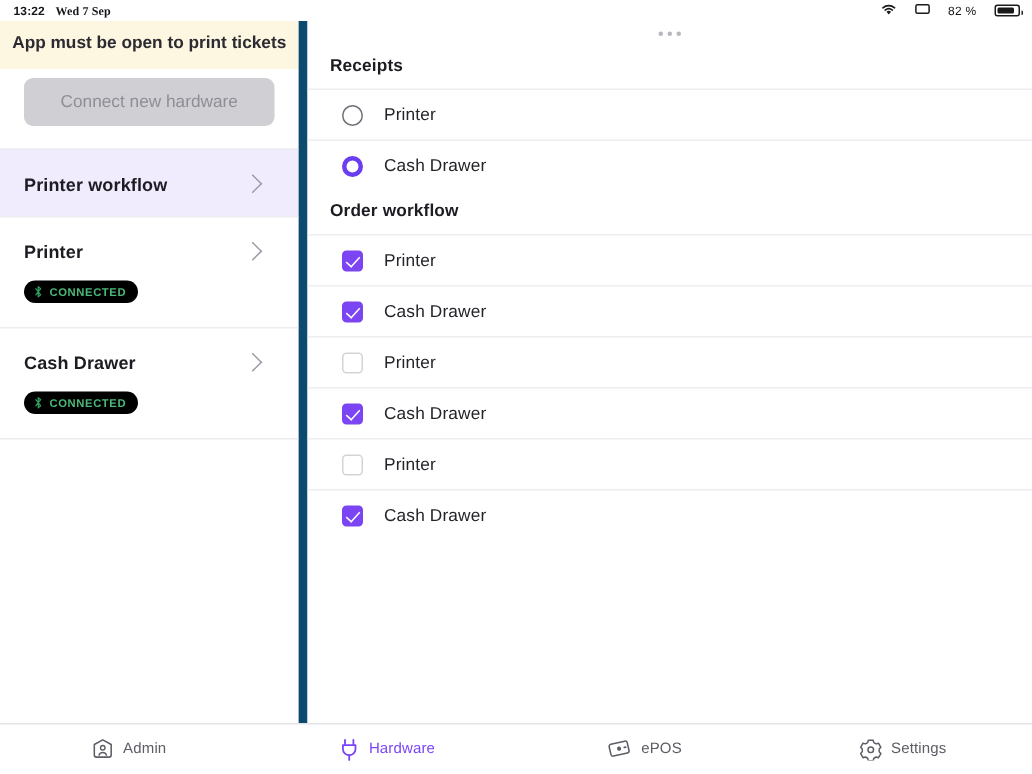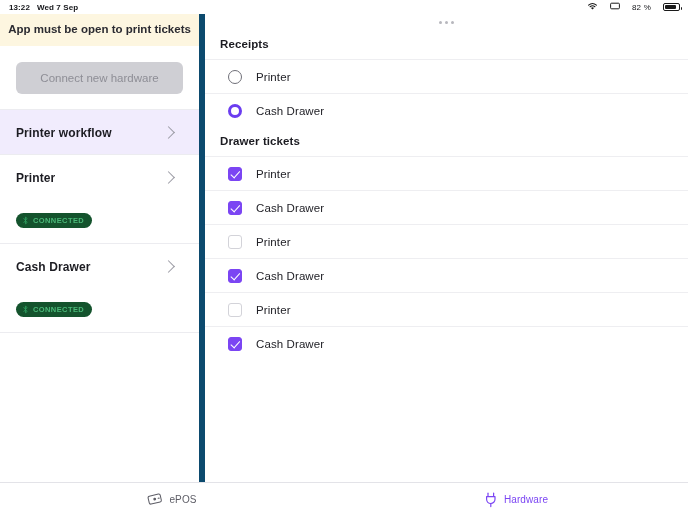--- a/index.html
+++ b/index.html
@@ -23,21 +23,21 @@
     display: flex;
     align-items: center;
     justify-content: space-between;
     padding: 0 8px 0 9px;
     background: #ffffff;
     font-size: 8px;
     color: #15161a;
   }
   .sb-left { display: flex; align-items: center; gap: 7px; }
   .sb-time { font-weight: 700; letter-spacing: .1px; }
-  .sb-date { font-weight: 700; letter-spacing: .1px; }
+  .sb-date { font-weight: 700; letter-spacing: .1px; font-family: Liberation Serif, serif; }
   .sb-right { display: flex; align-items: center; gap: 12px; }
   .sb-pct { font-weight: 400; font-size: 8px; color: #15161a; letter-spacing: .2px; }
   .batt {
     width: 17px; height: 8px;
     border: 1px solid #1a1a1a;
     border-radius: 2px;
     position: relative;
     padding: 1px;
   }
   .batt::after {
@@ -59,21 +59,21 @@
   }
   .banner {
     background: #fdf6e0;
     color: #2b2b31;
     font-size: 11.5px;
     font-weight: 700;
     text-align: center;
     padding: 9px 6px 10px;
     line-height: 1.1;
   }
-  .connect-wrap { padding: 16px 16px 15px; background:#ffffff; }
+  .connect-wrap { padding: 6px 16px 15px; background:#ffffff; }
   .connect-btn {
     width: 100%;
     background: #cfcfd4;
     color: #8e8e96;
     border: none;
     border-radius: 6px;
     font-family: inherit;
     font-size: 11.5px;
     font-weight: 400;
     padding: 10px 6px;
@@ -93,22 +93,22 @@
   }
   .chev {
     width: 9px; height: 9px;
     border-right: 1.6px solid #9a9aa3;
     border-top: 1.6px solid #9a9aa3;
     transform: rotate(45deg);
     margin-right: 10px;
   }
   .badge {
     display: inline-flex; align-items: center; gap: 4px;
-    margin-top: 28px;
-    background: #14532d;
+    margin-top: 12px;
+    background: #000000;
     color: #4ab878;
     border-radius: 9px;
     padding: 3px 8px 3px 6px;
     font-size: 7.5px;
     font-weight: 700;
     letter-spacing: .4px;
   }
   .bt-icon { width: 7px; height: 9px; display: block; }
   .sidebar-filler { flex: 1 1 auto; background: #ffffff; border-top: 1px solid #ececf0; }
 
@@ -265,21 +265,21 @@
         <div class="section-title">Receipts</div>
         <div class="opt-row">
           <span class="radio"></span>
           <span class="lbl">Printer</span>
         </div>
         <div class="opt-row">
           <span class="radio on"></span>
           <span class="lbl">Cash Drawer</span>
         </div>
 
-        <div class="section-title">Drawer tickets</div>
+        <div class="section-title">Order workflow</div>
         <div class="opt-row">
           <span class="cbox on"></span>
           <span class="lbl">Printer</span>
         </div>
         <div class="opt-row">
           <span class="cbox on"></span>
           <span class="lbl">Cash Drawer</span>
         </div>
 
         <div class="opt-row">
@@ -298,41 +298,60 @@
         <div class="opt-row">
           <span class="cbox on"></span>
           <span class="lbl">Cash Drawer</span>
         </div>
 
       </div>
     </div>
   </div>
 
   <div class="tabbar">
+    <div class="tab">
+      <span>
+        <svg width="15" height="15" viewBox="0 0 16 16">
+          <path d="M8 1.3 L14 4.6 V12 a1.6 1.6 0 0 1-1.6 1.6 H3.6 A1.6 1.6 0 0 1 2 12 V4.6 Z" stroke="#5d5d66" stroke-width="1.1" fill="none" stroke-linejoin="round"></path>
+          <circle cx="8" cy="6.9" r="1.6" stroke="#5d5d66" stroke-width="1" fill="none"></circle>
+          <path d="M5.3 12.2 a2.9 2.9 0 0 1 5.4 0" stroke="#5d5d66" stroke-width="1" fill="none" stroke-linecap="round"></path>
+        </svg>
+      </span>
+      <span class="tlabel">Admin</span>
+    </div>
+
+    <div class="tab active">
+      <span>
+        <svg width="14" height="16" viewBox="0 0 14 16">
+          <path d="M4 1.2 V4.4" stroke="#7b45f3" stroke-width="1.2" stroke-linecap="round"></path>
+          <path d="M9.6 1.2 V4.4" stroke="#7b45f3" stroke-width="1.2" stroke-linecap="round"></path>
+          <path d="M2.6 4.7 h8.4 v2.6 a4.2 4.2 0 0 1-8.4 0 Z" stroke="#7b45f3" stroke-width="1.2" fill="none" stroke-linejoin="round"></path>
+          <path d="M6.8 11.5 V14.6" stroke="#7b45f3" stroke-width="1.2" stroke-linecap="round"></path>
+        </svg>
+      </span>
+      <span class="tlabel">Hardware</span>
+    </div>
 
     <div class="tab">
       <span>
         <svg width="16" height="15" viewBox="0 0 17 16">
           <g transform="rotate(-13 8.5 7.5)">
             <rect x="1.6" y="3.2" width="13.2" height="8.6" rx="1.6" stroke="#5d5d66" stroke-width="1.1" fill="none"></rect>
             <circle cx="8.2" cy="7.5" r="1.5" fill="#5d5d66"></circle>
             <rect x="11.4" y="6.9" width="2.2" height="1.2" rx="0.6" fill="#5d5d66"></rect>
           </g>
         </svg>
       </span>
       <span class="tlabel">ePOS</span>
     </div>
 
-    <div class="tab active">
-      <span>
-        <svg width="14" height="16" viewBox="0 0 14 16">
-          <path d="M4 1.2 V4.4" stroke="#7b45f3" stroke-width="1.2" stroke-linecap="round"></path>
-          <path d="M9.6 1.2 V4.4" stroke="#7b45f3" stroke-width="1.2" stroke-linecap="round"></path>
-          <path d="M2.6 4.7 h8.4 v2.6 a4.2 4.2 0 0 1-8.4 0 Z" stroke="#7b45f3" stroke-width="1.2" fill="none" stroke-linejoin="round"></path>
-          <path d="M6.8 11.5 V14.6" stroke="#7b45f3" stroke-width="1.2" stroke-linecap="round"></path>
+    <div class="tab">
+      <span>
+        <svg width="15" height="15" viewBox="0 0 16 16">
+          <path d="M6.3 1.6 h3.4 l.5 1.7 1.6.9 1.7-.5 1.7 2.9-1.2 1.3v1.9l1.2 1.3-1.7 2.9-1.7-.5-1.6.9-.5 1.7H6.3l-.5-1.7-1.6-.9-1.7.5L.8 11.1 2 9.8V7.9L.8 6.6l1.7-2.9 1.7.5 1.6-.9Z" stroke="#5d5d66" stroke-width="1.05" fill="none" stroke-linejoin="round"></path>
+          <circle cx="8" cy="8.4" r="2" stroke="#5d5d66" stroke-width="1.05" fill="none"></circle>
         </svg>
       </span>
-      <span class="tlabel">Hardware</span>
-    </div>
-
+      <span class="tlabel">Settings</span>
+    </div>
   </div>
 
 </div>
 
 </body></html>

